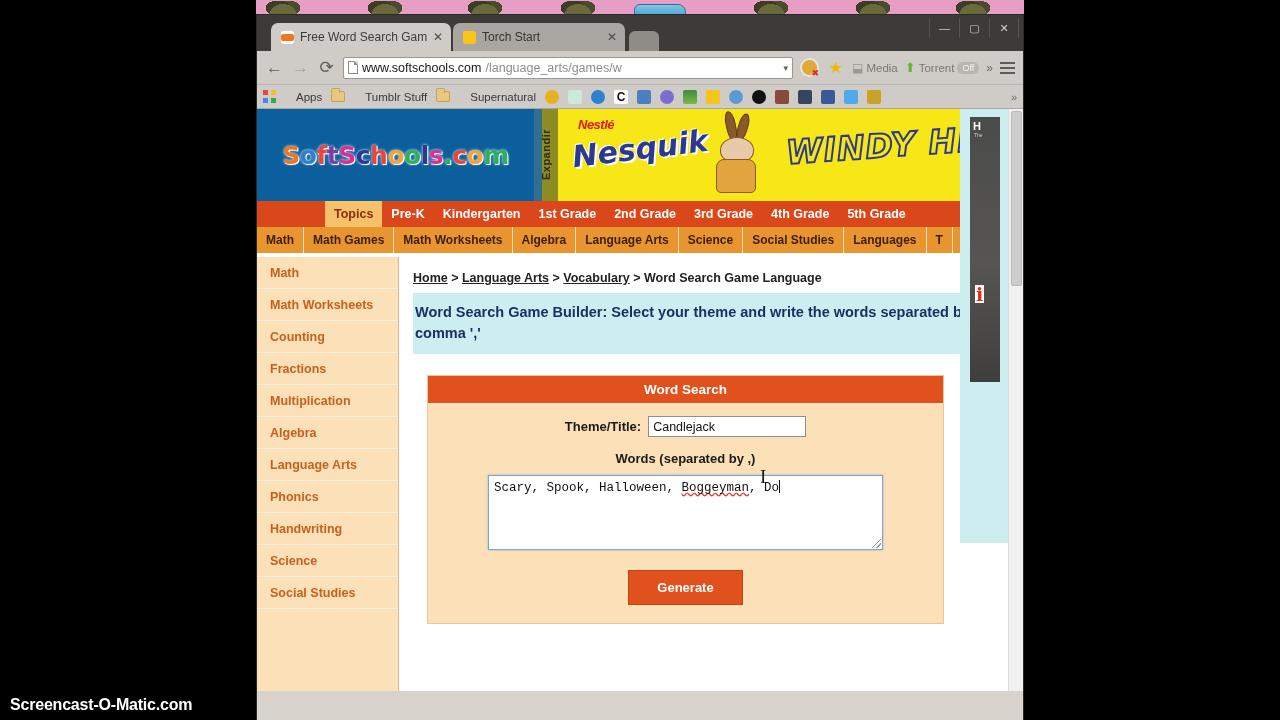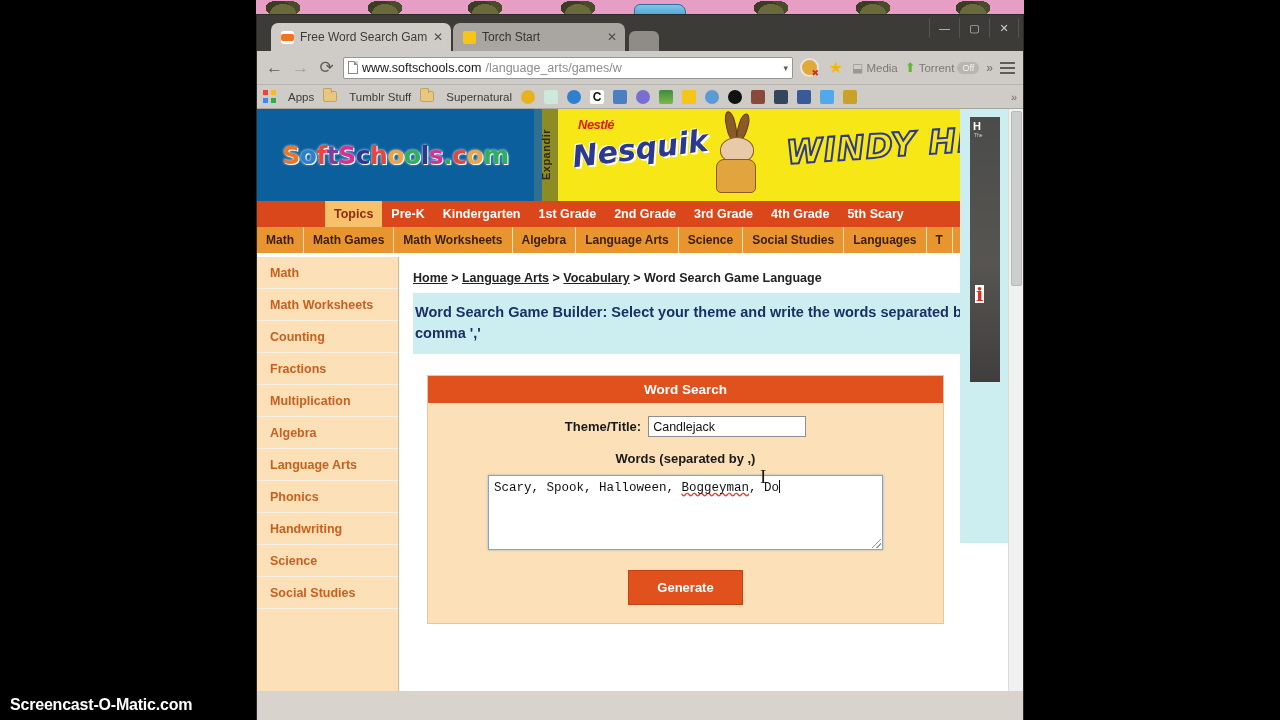--- a/index.html
+++ b/index.html
@@ -115,21 +115,21 @@
   .chev { color:#6e6b68; font-size:12px; }
   .hamb { display:flex; flex-direction:column; gap:3px; width:15px; }
   .hamb i { display:block; height:2px; background:#5e5c59; }
 
   
   #bookmarks {
     height:24px; background:#cfcbc6; display:flex; align-items:center;
     padding:0 6px; gap:9px; font-size:11.5px; color:#3a3a3a;
     border-bottom:1px solid #a9a5a0;
   }
-  .bm { display:flex; align-items:center; gap:12px; white-space:nowrap; }
+  .bm { display:flex; align-items:center; gap:20px; white-space:nowrap; }
   .bm-apps {
     width:13px; height:13px;
     background:
       linear-gradient(#e8453c,#e8453c) 0 0/5px 5px no-repeat,
       linear-gradient(#f9bb2d,#f9bb2d) 8px 0/5px 5px no-repeat,
       linear-gradient(#4285f4,#4285f4) 0 8px/5px 5px no-repeat,
       linear-gradient(#34a853,#34a853) 8px 8px/5px 5px no-repeat;
   }
   .folder {
     width:14px; height:11px; background:#e8c87f; border:1px solid #c2a25f;
@@ -423,21 +423,21 @@
       </div>
 
       <div id="nav1">
           <div class="nv sel">Topics</div>
           <div class="nv">Pre-K</div>
           <div class="nv">Kindergarten</div>
           <div class="nv">1st Grade</div>
           <div class="nv">2nd Grade</div>
           <div class="nv">3rd Grade</div>
           <div class="nv">4th Grade</div>
-          <div class="nv">5th Scary</div>
+          <div class="nv">5th Grade</div>
         </div>
       <div id="nav2">
           <div class="nv">Math</div>
           <div class="nv">Math Games</div>
           <div class="nv">Math Worksheets</div>
           <div class="nv">Algebra</div>
           <div class="nv">Language Arts</div>
           <div class="nv">Science</div>
           <div class="nv">Social Studies</div>
           <div class="nv">Languages</div>

